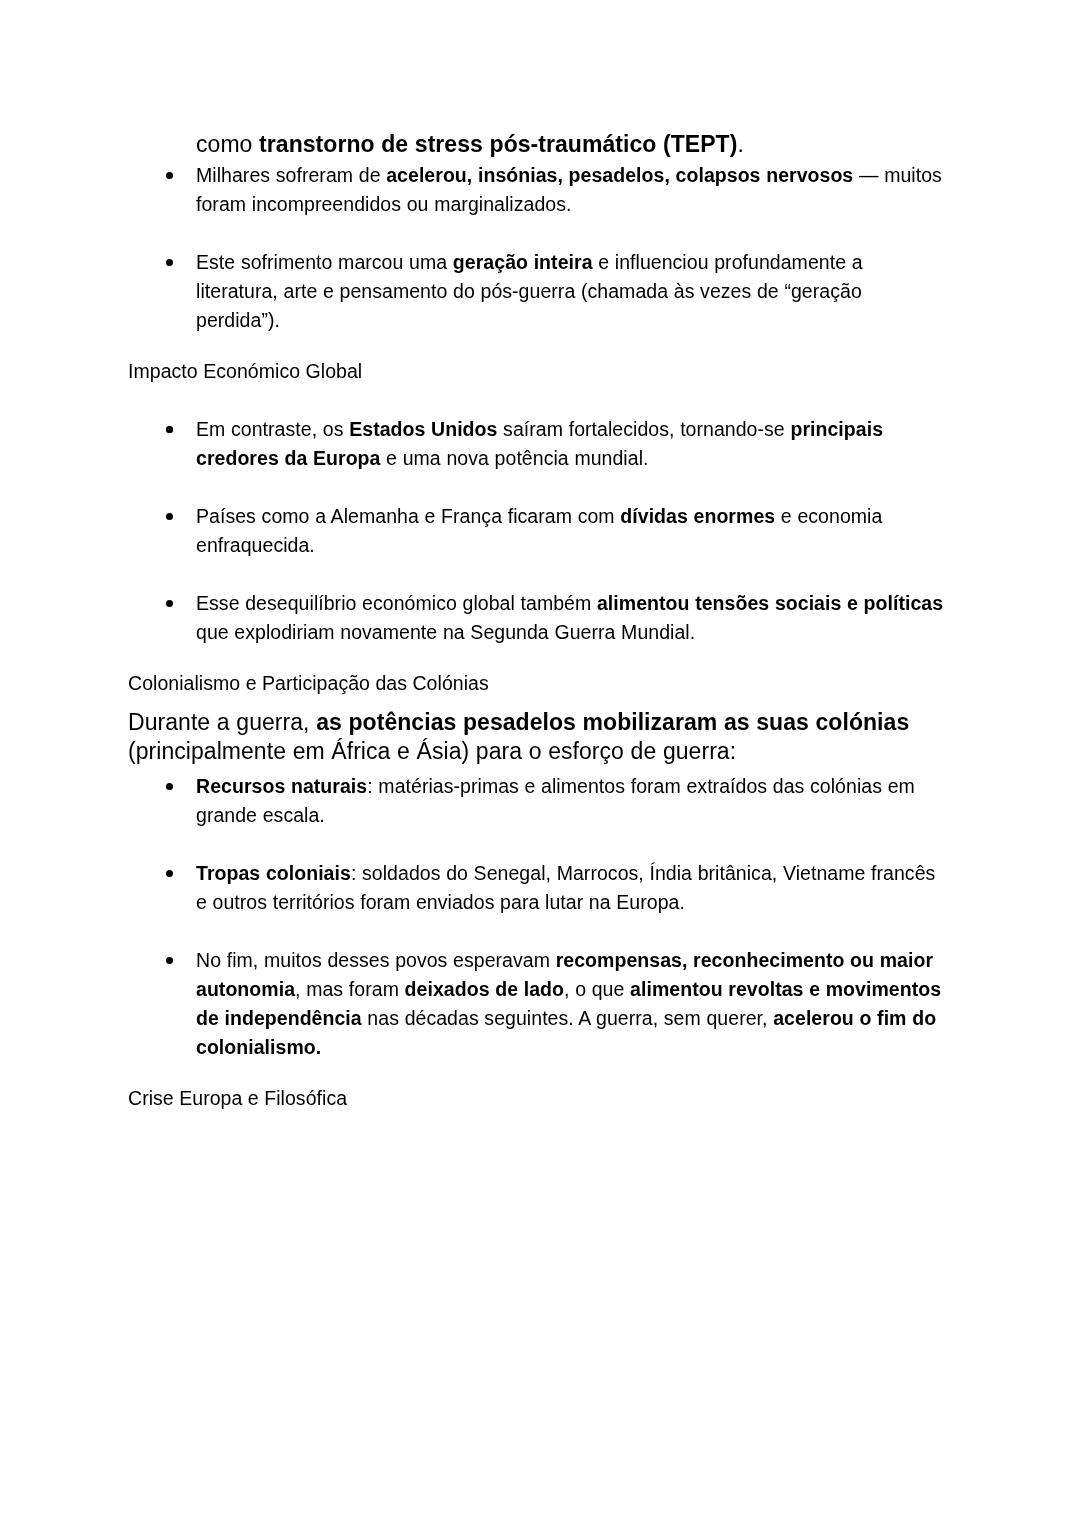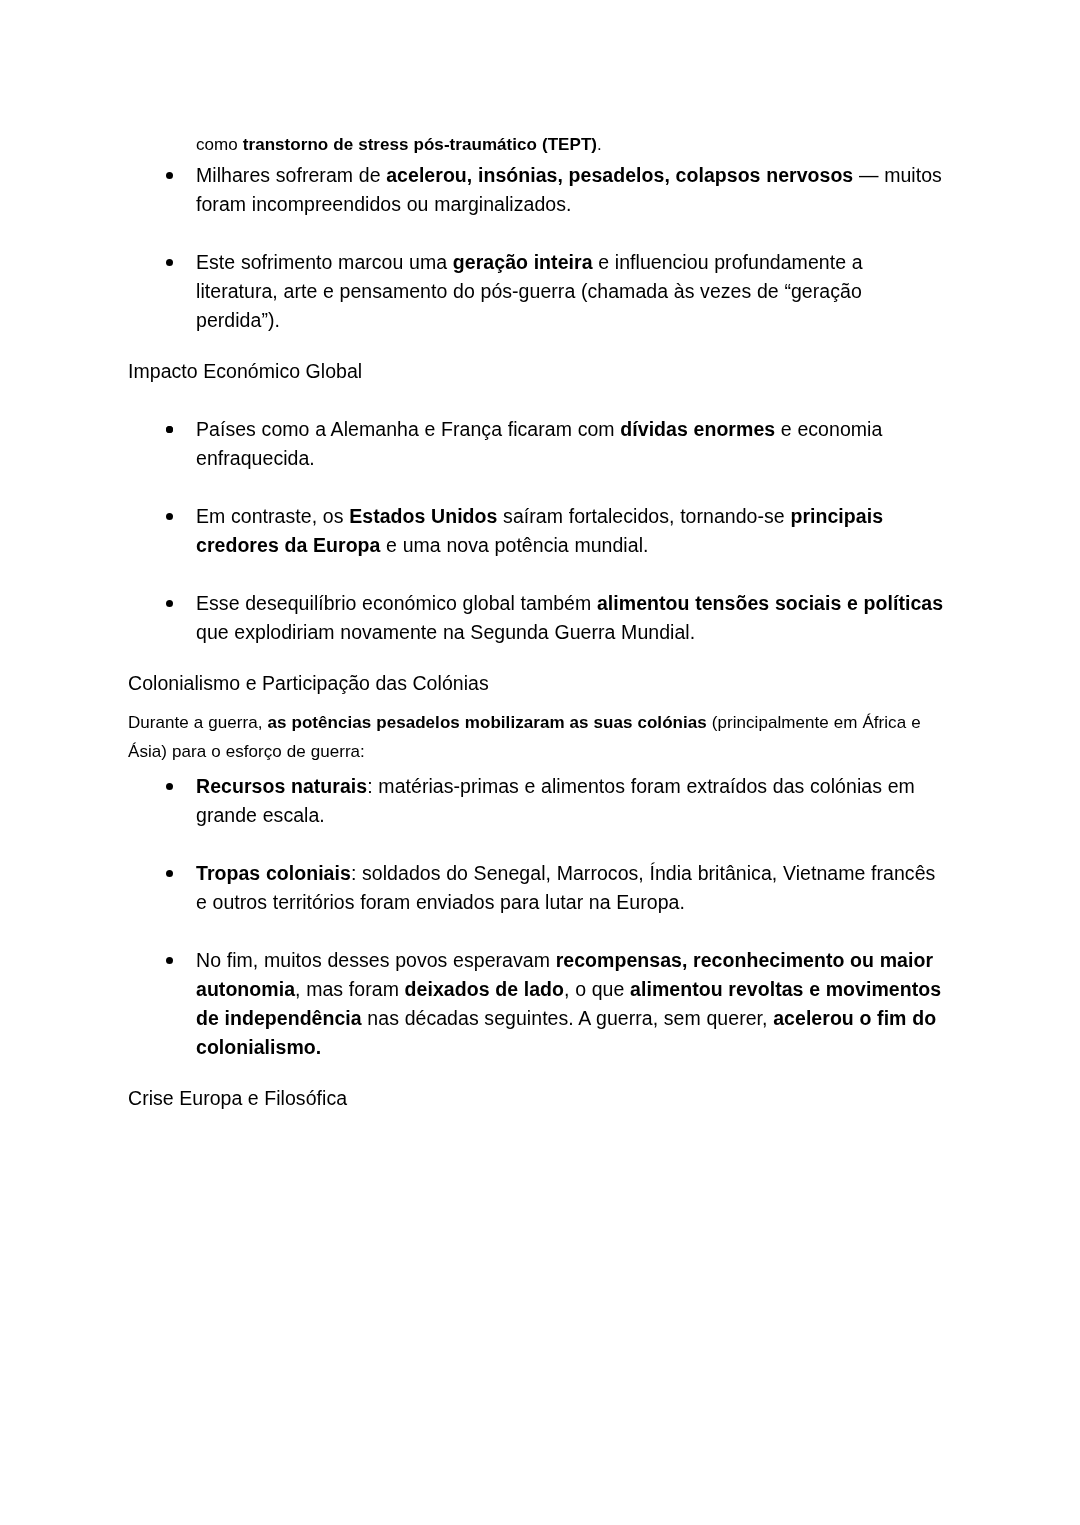--- a/index.html
+++ b/index.html
@@ -21,21 +21,21 @@
     background: #ffffff;
     overflow: hidden;
     box-sizing: border-box;
     padding: 130px 135px 0 128px;
   }
   .doc-body {
     width: 818px;
   }
   
   .para {
-    font-size: 17px;
+    font-size: 23px;
     line-height: 29px;
     margin: 0 0 6px 0;
     letter-spacing: 0.05px;
     word-spacing: 0.2px;
   }
   .para-first {
     margin: 0 0 2px 0;
     padding-left: 68px;
   }
   .para-indent {
@@ -94,22 +94,22 @@
         <section>
           <ul class="bullets list-block">
             <li><span class="bullet-dot"></span><span>Milhares sofreram de <b>acelerou, insónias, pesadelos, colapsos nervosos</b> — muitos foram incompreendidos ou marginalizados.</span></li>
             <li><span class="bullet-dot"></span><span>Este sofrimento marcou uma <b>geração inteira</b> e influenciou profundamente a literatura, arte e pensamento do pós-guerra (chamada às vezes de “geração perdida”).</span></li>
           </ul>
         </section>
         <section>
           <h2 class="heading">Impacto Económico Global</h2>
           <ul class="bullets list-block">
             <li><span class="bullet-dot"></span></li>
+            <li><span class="bullet-dot"></span><span>Em contraste, os <b>Estados Unidos</b> saíram fortalecidos, tornando-se <b>principais credores da Europa</b> e uma nova potência mundial.</span></li>
             <li><span class="bullet-dot"></span><span>Países como a Alemanha e França ficaram com <b>dívidas enormes</b> e economia enfraquecida.</span></li>
-            <li><span class="bullet-dot"></span><span>Em contraste, os <b>Estados Unidos</b> saíram fortalecidos, tornando-se <b>principais credores da Europa</b> e uma nova potência mundial.</span></li>
             <li><span class="bullet-dot"></span><span>Esse desequilíbrio económico global também <b>alimentou tensões sociais e políticas</b> que explodiriam novamente na Segunda Guerra Mundial.</span></li>
           </ul>
         </section>
         <section>
           <h2 class="heading">Colonialismo e Participação das Colónias</h2>
           <p class="para para-indent">Durante a guerra, <b>as potências pesadelos mobilizaram as suas colónias</b> (principalmente em África e Ásia) para o esforço de guerra:</p>
           <ul class="bullets list-block">
             <li><span class="bullet-dot"></span><span><b>Recursos naturais</b>: matérias-primas e alimentos foram extraídos das colónias em grande escala.</span></li>
             <li><span class="bullet-dot"></span><span><b>Tropas coloniais</b>: soldados do Senegal, Marrocos, Índia britânica, Vietname francês e outros territórios foram enviados para lutar na Europa.</span></li>
             <li><span class="bullet-dot"></span><span>No fim, muitos desses povos esperavam <b>recompensas, reconhecimento ou maior autonomia</b>, mas foram <b>deixados de lado</b>, o que <b>alimentou revoltas e movimentos de independência</b> nas décadas seguintes. A guerra, sem querer, <b>acelerou o fim do colonialismo.</b></span></li>

